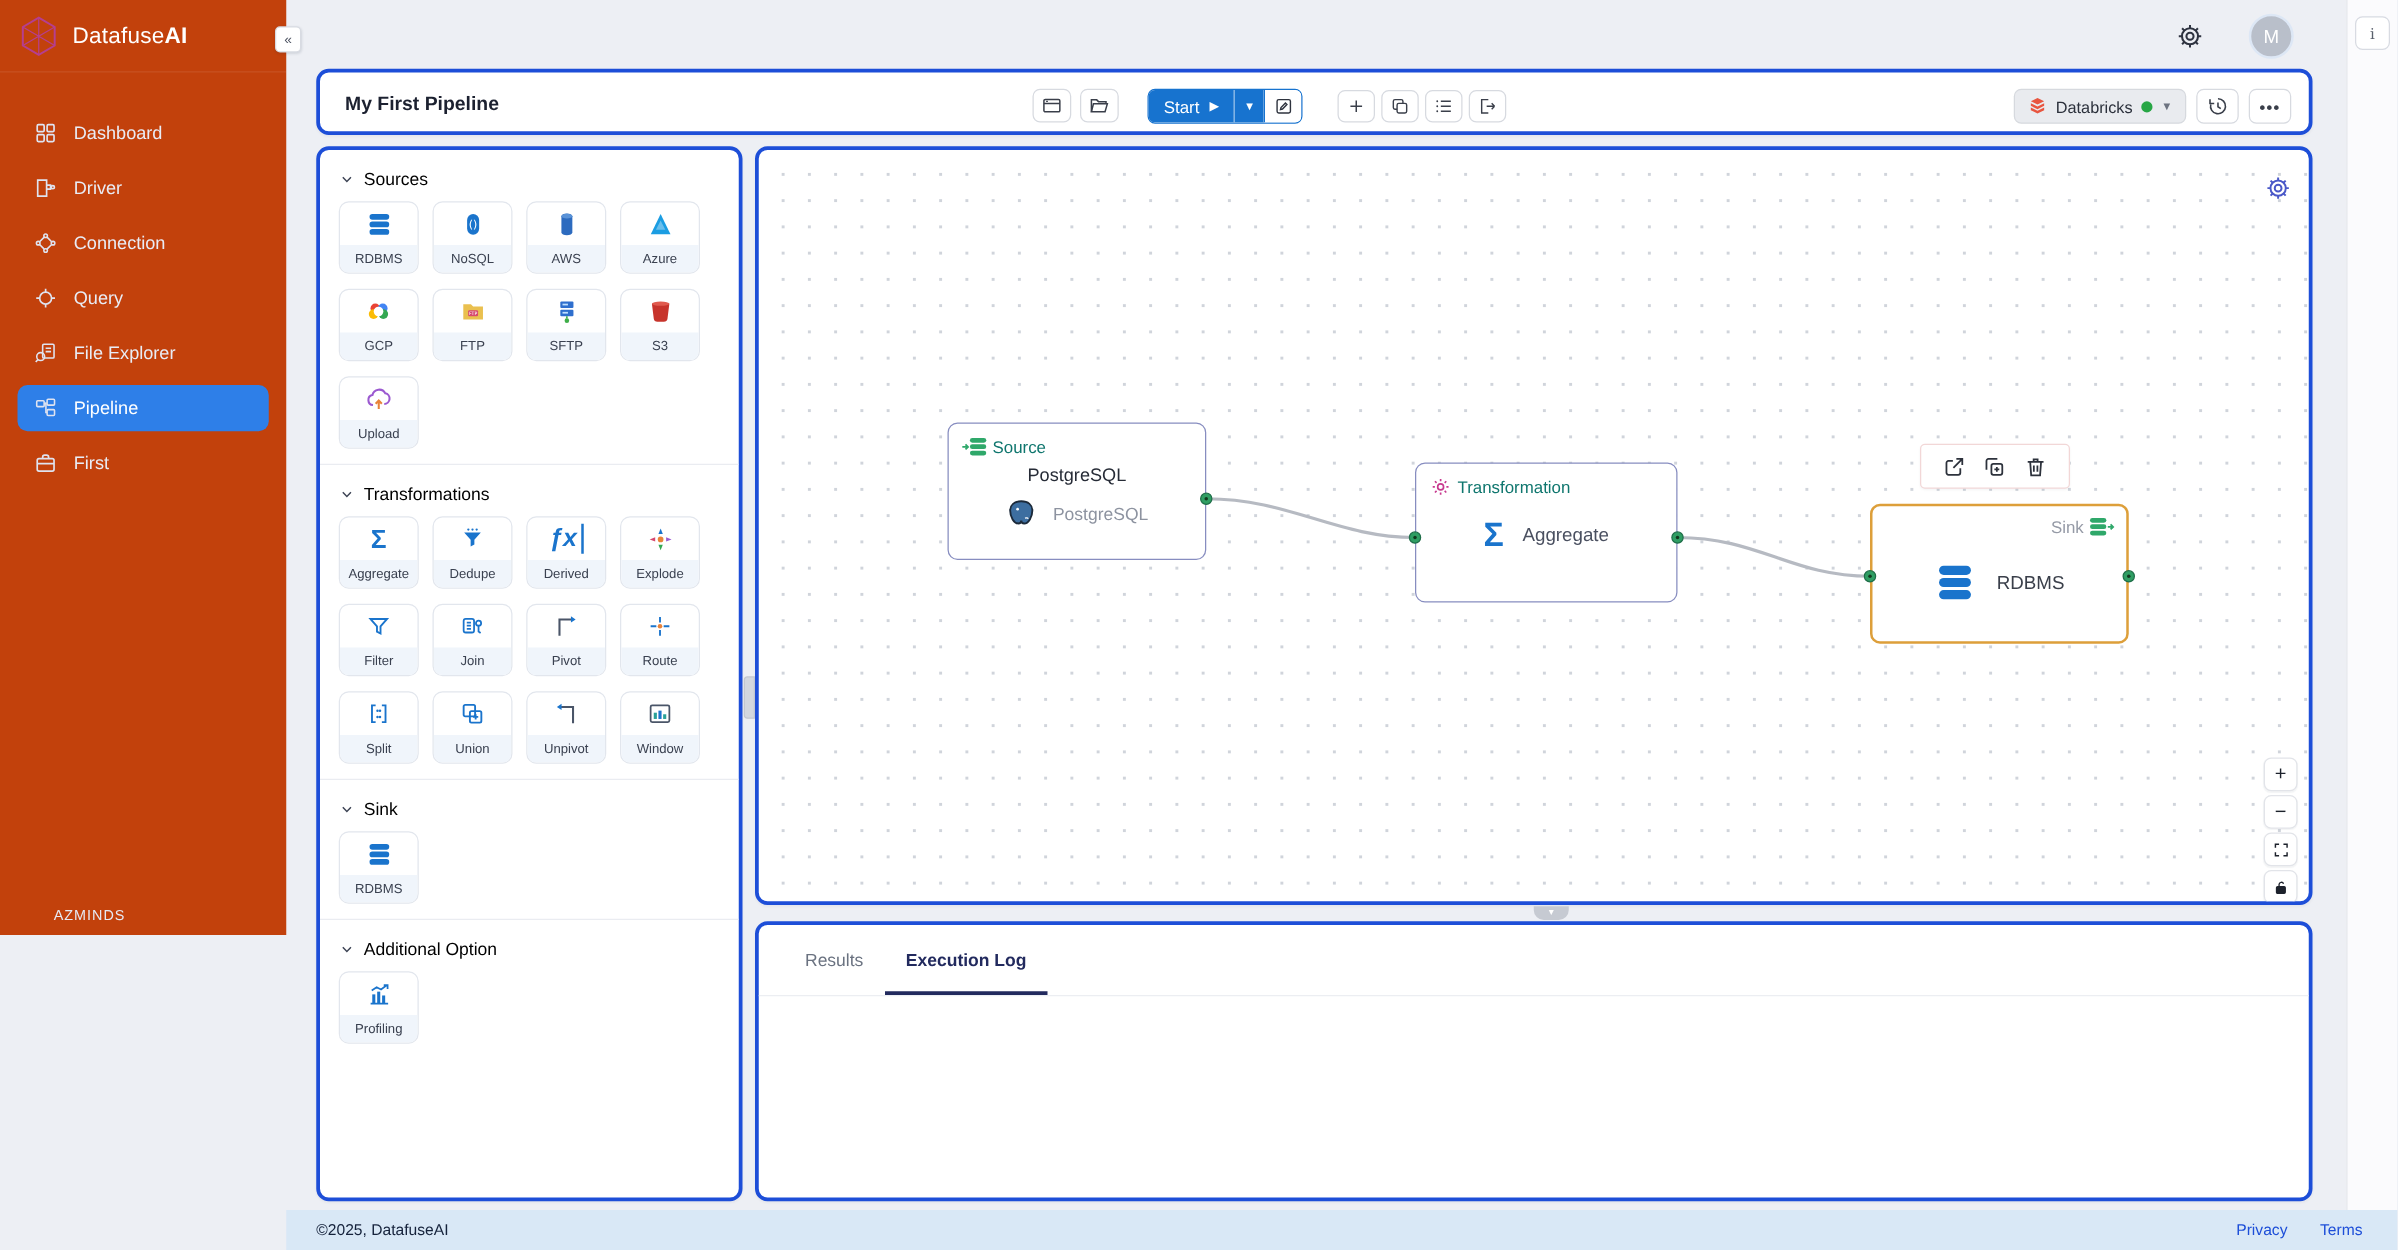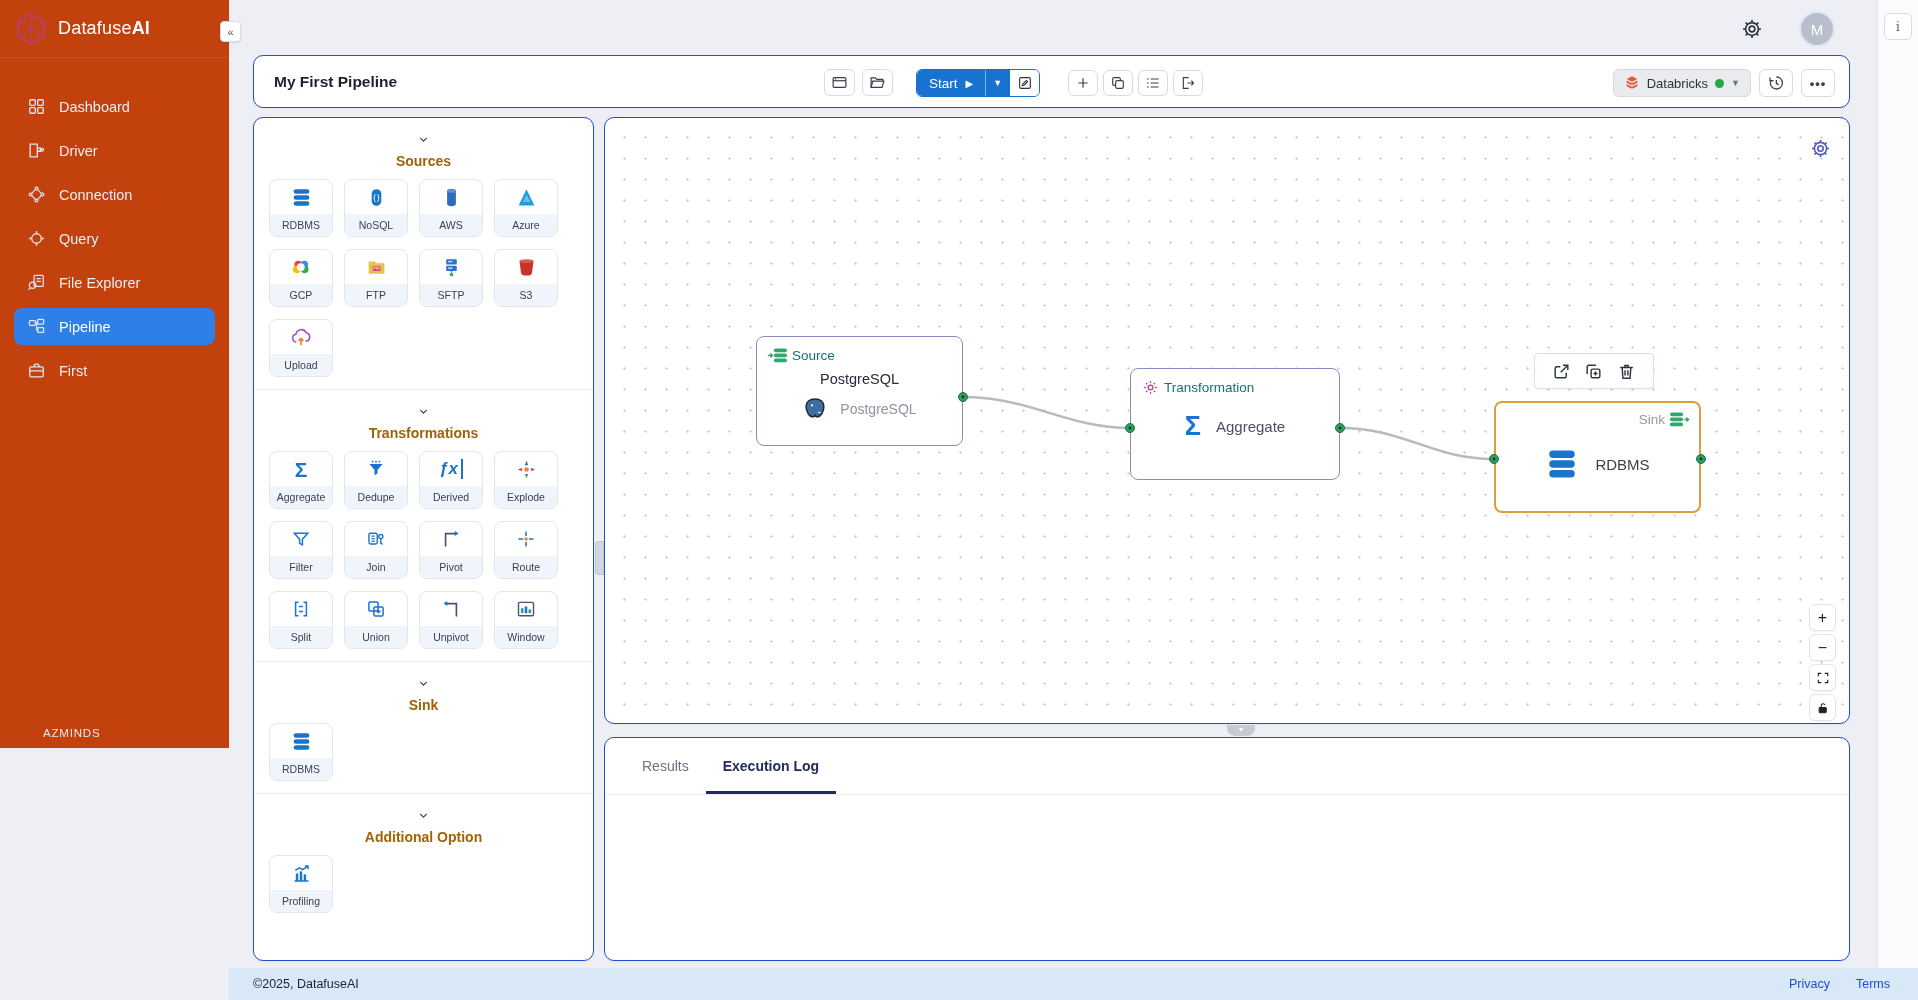--- a/index.html
+++ b/index.html
@@ -20,21 +20,21 @@
   .org-label { position:absolute; left:43px; bottom:9px; color:#e6e9f3; font-size:11.5px; letter-spacing:.8px; }
   .collapse-btn { left:220px; top:21px; width:21px; height:21px; background:#fff; border:1px solid #d8dbe2; border-radius:4px; z-index:9; display:flex; align-items:center; justify-content:center; font-size:11px; color:#4b5160; cursor:pointer; box-shadow:0 1px 2px rgba(20,30,60,.12); }
 
   
   .top-gear { left:1741px; top:18px; width:22px; height:22px; color:#2e3340; cursor:pointer; }
   .avatar { left:1799px; top:11px; width:36px; height:36px; border-radius:50%; background:#b9bfca; border:2px solid #dde7f5; color:#fff; font-size:15px; display:flex; align-items:center; justify-content:center; cursor:pointer; }
   .right-strip { left:1877px; top:0; width:41px; height:968px; background:#fbfbfd; border-left:1px solid #e4e6eb; z-index:4; }
   .info-btn { left:1884px; top:13px; width:28px; height:27px; background:#fff; border:1px solid #d8dbe2; border-radius:6px; display:flex; align-items:center; justify-content:center; font-family:"DejaVu Serif",serif; font-size:12px; color:#5a606c; z-index:6; cursor:pointer; }
 
   
-  .card { position:absolute; background:#fff; border:1px solid #1d4ed8; border-radius:10px; box-shadow:0 1px 2px rgba(20,30,60,.04); }
+  .card { position:absolute; background:#fff; border:3px solid #1d4ed8; border-radius:10px; box-shadow:0 1px 2px rgba(20,30,60,.04); }
 
   
   .header-card { left:253px; top:55px; width:1597px; height:53px; }
   .pipe-title { position:absolute; left:20px; top:17px; font-size:15.5px; font-weight:700; color:#1c2130; }
   .ibtn { display:flex; align-items:center; justify-content:center; background:#fff; border:1px solid #d7dae0; border-radius:6px; color:#3a3f4a; cursor:pointer; }
   .hb { position:absolute; top:13px; height:27px; width:31px; }
   .start-group { position:absolute; left:662px; top:13px; height:28px; display:flex; border-radius:6px; overflow:hidden; border:1.5px solid #1773cf; }
   .seg { display:flex; align-items:center; justify-content:center; cursor:pointer; }
   .seg-start { background:#1773cf; color:#fff; font-size:13.5px; gap:8px; padding:0 12px; }
   .seg-caret { background:#1773cf; color:#fff; width:24px; border-left:1px solid rgba(255,255,255,.45); font-size:9px; }
@@ -45,28 +45,28 @@
   .dbx-pill { height:28px; display:flex; align-items:center; gap:7px; background:#e9ebef; border:1px solid #d6d9de; border-radius:6px; padding:0 10px; cursor:pointer; }
   .dbx-name { font-size:13px; color:#2c313c; font-weight:500; }
   .status-dot { width:9px; height:9px; border-radius:50%; background:#27a645; }
   .pill-caret { font-size:9px; color:#6d7380; }
   .right-cluster .ibtn { width:34px; height:28px; }
 
   
   .palette { left:253px; top:117px; width:341px; height:844px; overflow:hidden; }
   .psec { padding:15px 15px 12px; }
   .psec + .psec { border-top:1px solid #eaecf1; }
-  .psec-head { display:flex; align-items:center; gap:7px; color:#a16207; font-size:14px; font-weight:700; cursor:pointer;flex-direction:column; }
+  .psec-head { display:flex; align-items:center; gap:7px; color:#000000; font-size:14px; font-weight:400; cursor:pointer; }
   .psec-head svg { color:#3c4354; }
   .tile-grid { margin-top:10px; display:grid; grid-template-columns:repeat(4,64px); gap:12px 11px; }
   .tile { width:64px; height:58px; background:#fff; border:1px solid #e2e6ed; border-radius:8px; overflow:hidden; display:flex; flex-direction:column; align-items:center; cursor:grab; }
   .tile .ticon { height:34px; display:flex; align-items:center; justify-content:center; }
   .tile .tlabel { width:100%; flex:1; background:#f0f5fb; color:#3a4150; font-size:10.5px; display:flex; align-items:center; justify-content:center; }
   .glyph-sigma { font-size:21px; font-weight:700; color:#1a74cc; line-height:1; }
-  .glyph-fx { font-size:17px; font-weight:700; font-style:italic; color:#1a74cc; border-right:2px solid #1a74cc; padding:1px 3px 1px 0; line-height:1.1; }
+  .glyph-fx { font-size:20px; font-weight:700; font-style:italic; color:#1a74cc; border-right:2px solid #1a74cc; padding:1px 3px 1px 0; line-height:1.1; }
 
   
   .canvas { left:604px; top:117px; width:1246px; height:607px; overflow:hidden;
     background-image:radial-gradient(#d0d4db 1.3px, transparent 1.3px); background-size:21px 21px; background-position:9px 9px; }
   .canvas-gear { position:absolute; left:1205px; top:20px; width:21px; height:21px; color:#4a58c8; cursor:pointer; }
   .node { position:absolute; background:#fff; border:1px solid #878dc0; border-radius:8px; cursor:pointer; }
   .nhead { display:flex; align-items:center; gap:4px; padding:9px 10px 0; color:#0f766e; font-size:13.5px; }
   .ntitle { text-align:center; margin-top:6px; font-size:14.5px; color:#262b36; }
   .nrow { display:flex; align-items:center; justify-content:center; gap:12px; }
   .nsub { color:#8d93a0; font-size:14px; }

